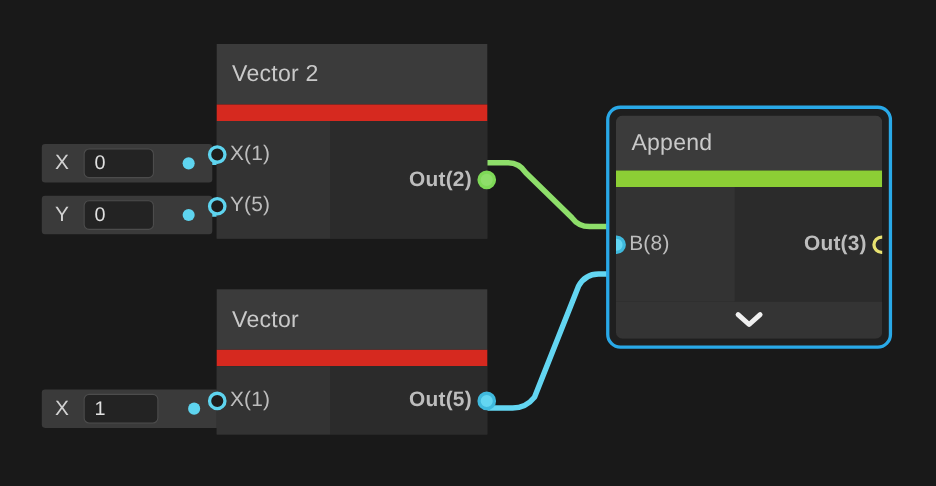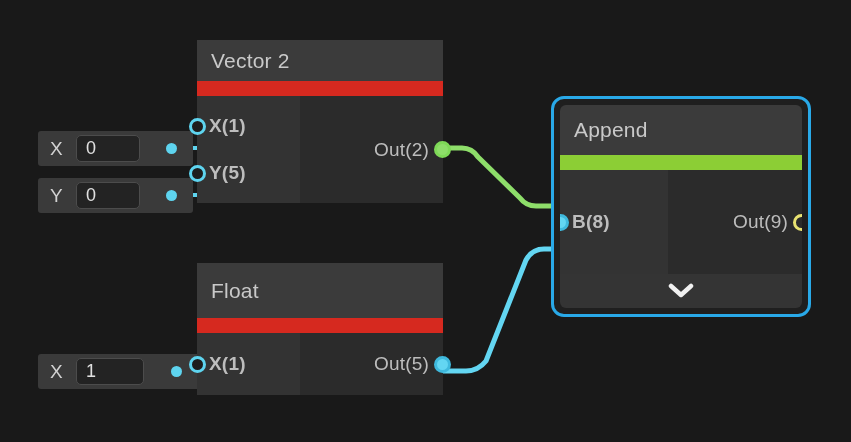--- a/index.html
+++ b/index.html
@@ -69,22 +69,22 @@
     position: relative;
   }
   .port-row.out {
     justify-content: flex-end;
   }
   .port-label {
     color: #bdbdbd;
     font-size: 19px;
     letter-spacing: .2px;
   }
-  .port-row.in .port-label { margin-left: 12px; font-weight: bold; }
-  .port-row.out .port-label { margin-right: 14px; }
+  .port-row.in .port-label { margin-left: 12px; }
+  .port-row.out .port-label { margin-right: 14px; font-weight: bold; }
 
   
   .port {
     width: 17px;
     height: 17px;
     border-radius: 50%;
     box-sizing: border-box;
     flex: none;
   }
   .port.hollow {
@@ -110,21 +110,21 @@
   .port.out-right {
     position: absolute;
     right: -8px;
   }
 
   
   #node-vector2 {
     left: 197px; top: 40px;
     width: 246px;
   }
-  #node-vector2 .node-title { height: 41px; }
+  #node-vector2 .node-title { height: 55px; }
   #node-vector2 .node-accent { background: #d6291f; }
   #node-vector2 .node-body { height: 107px; }
   #node-vector2 .col-in { width: 103px; }
 
   #node-float {
     left: 197px; top: 263px;
     width: 246px;
   }
   #node-float .node-title { height: 55px; }
   #node-float .node-accent { background: #d6291f; }
@@ -259,21 +259,21 @@
       <div class="col-out">
         <div class="port-row out">
           <span class="port-label">Out(2)</span>
           <span class="port filled-green out-right"></span>
         </div>
       </div>
     </div>
   </div>
 
   <div class="node" id="node-float">
-    <div class="node-title">Float</div>
+    <div class="node-title">Vector</div>
     <div class="node-accent"></div>
     <div class="node-body">
       <div class="col-in">
         <div class="port-row in">
           <span class="port hollow in-left"></span>
           <span class="port-label">X(1)</span>
         </div>
       </div>
       <div class="col-out">
         <div class="port-row out">
@@ -290,21 +290,21 @@
       <div class="node-accent"></div>
       <div class="node-body">
         <div class="col-in">
           <div class="port-row in">
             <span class="port filled-cyan in-left"></span>
             <span class="port-label">B(8)</span>
           </div>
         </div>
         <div class="col-out">
           <div class="port-row out">
-            <span class="port-label">Out(9)</span>
+            <span class="port-label">Out(3)</span>
             <span class="port ring-yellow out-right"></span>
           </div>
         </div>
       </div>
       <div class="node-footer">
         <svg class="chevron" width="26" height="16" viewBox="0 0 26 16">
           <path d="M 3 3 L 13 12 L 23 3" fill="none" stroke="#f0f0f0" stroke-width="4.5" stroke-linecap="round" stroke-linejoin="round"></path>
         </svg>
       </div>
     </div>

